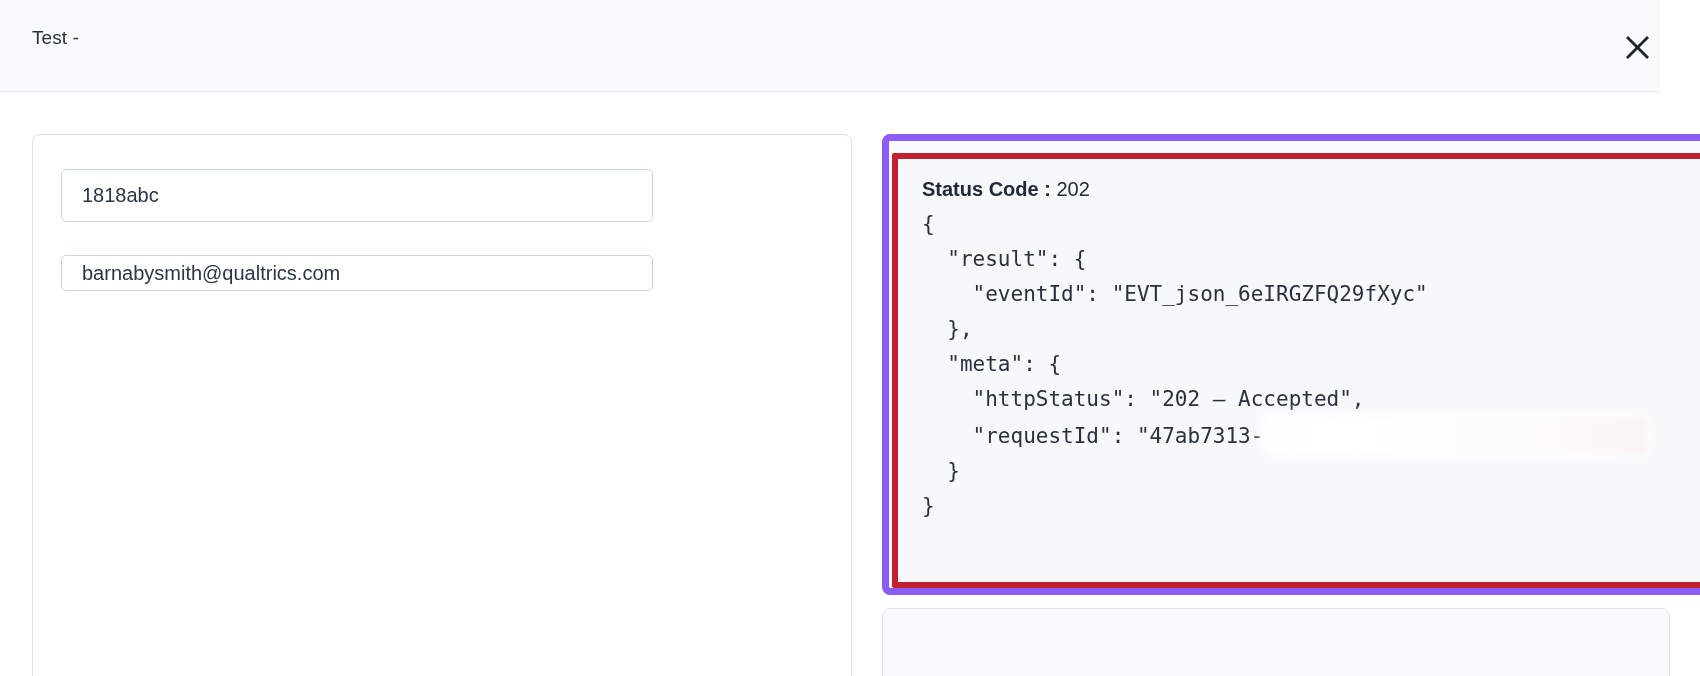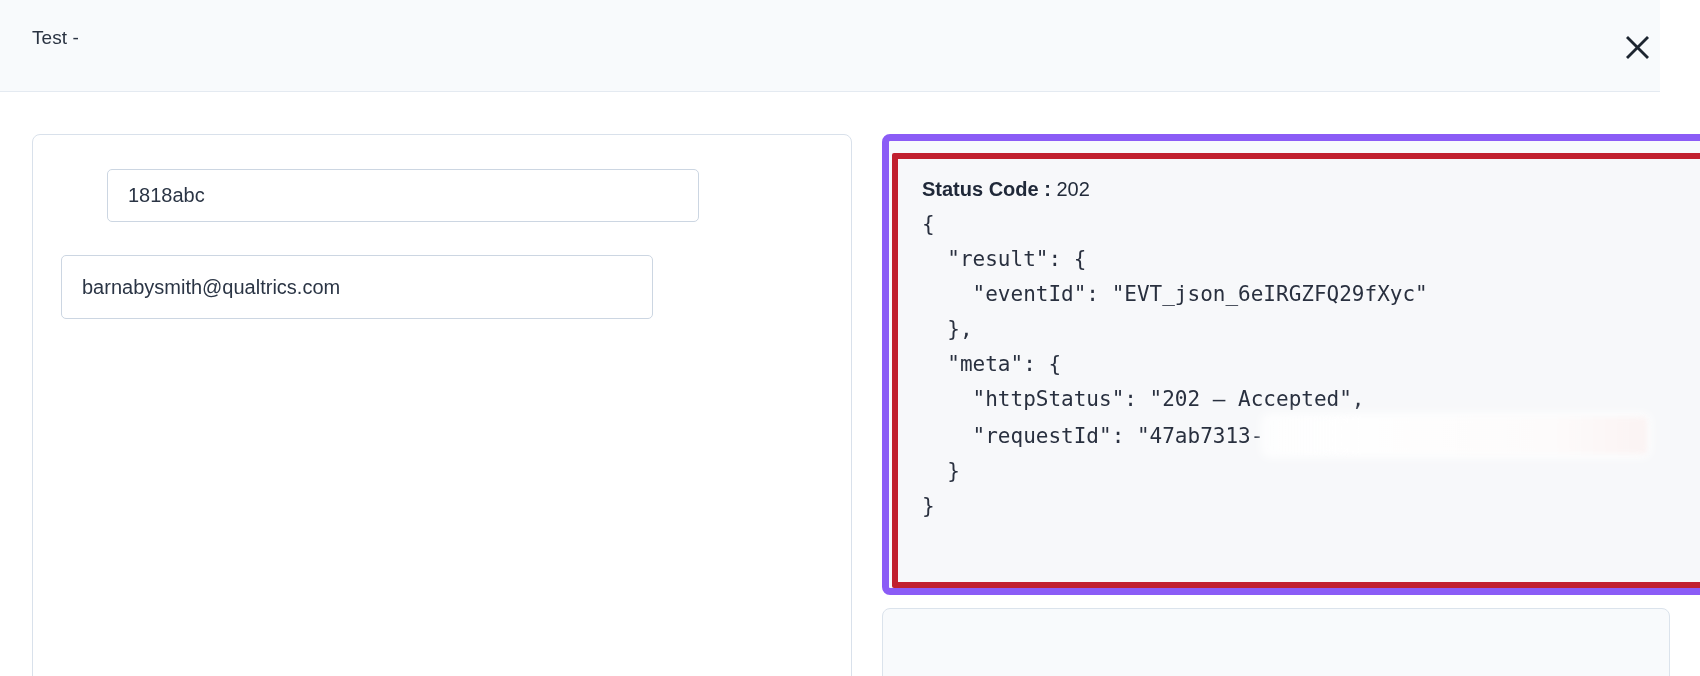--- a/index.html
+++ b/index.html
@@ -41,22 +41,22 @@
   .text-input {
     position: absolute; left: 28px;
     width: 592px; height: 53px;
     border: 1px solid #ccd6e2; border-radius: 5px;
     background: #ffffff;
     padding: 0 20px;
     font-family: "Liberation Sans", sans-serif;
     font-size: 20px; color: #2b3545;
     outline: none;
   }
-  .input-1 { top: 34px; margin-left: 46px; }
-  .input-2 { top: 120px; height: 64px; }
+  .input-1 { top: 34px; }
+  .input-2 { top: 120px; height: 36px; }
 
   
   .response-outer {
     position: absolute; left: 882px; top: 134px;
     width: 940px; height: 461px;
     background: #f8fafc;
     border: 7px solid #8b5cf6;
     border-radius: 8px;
   }
   .response-box {

